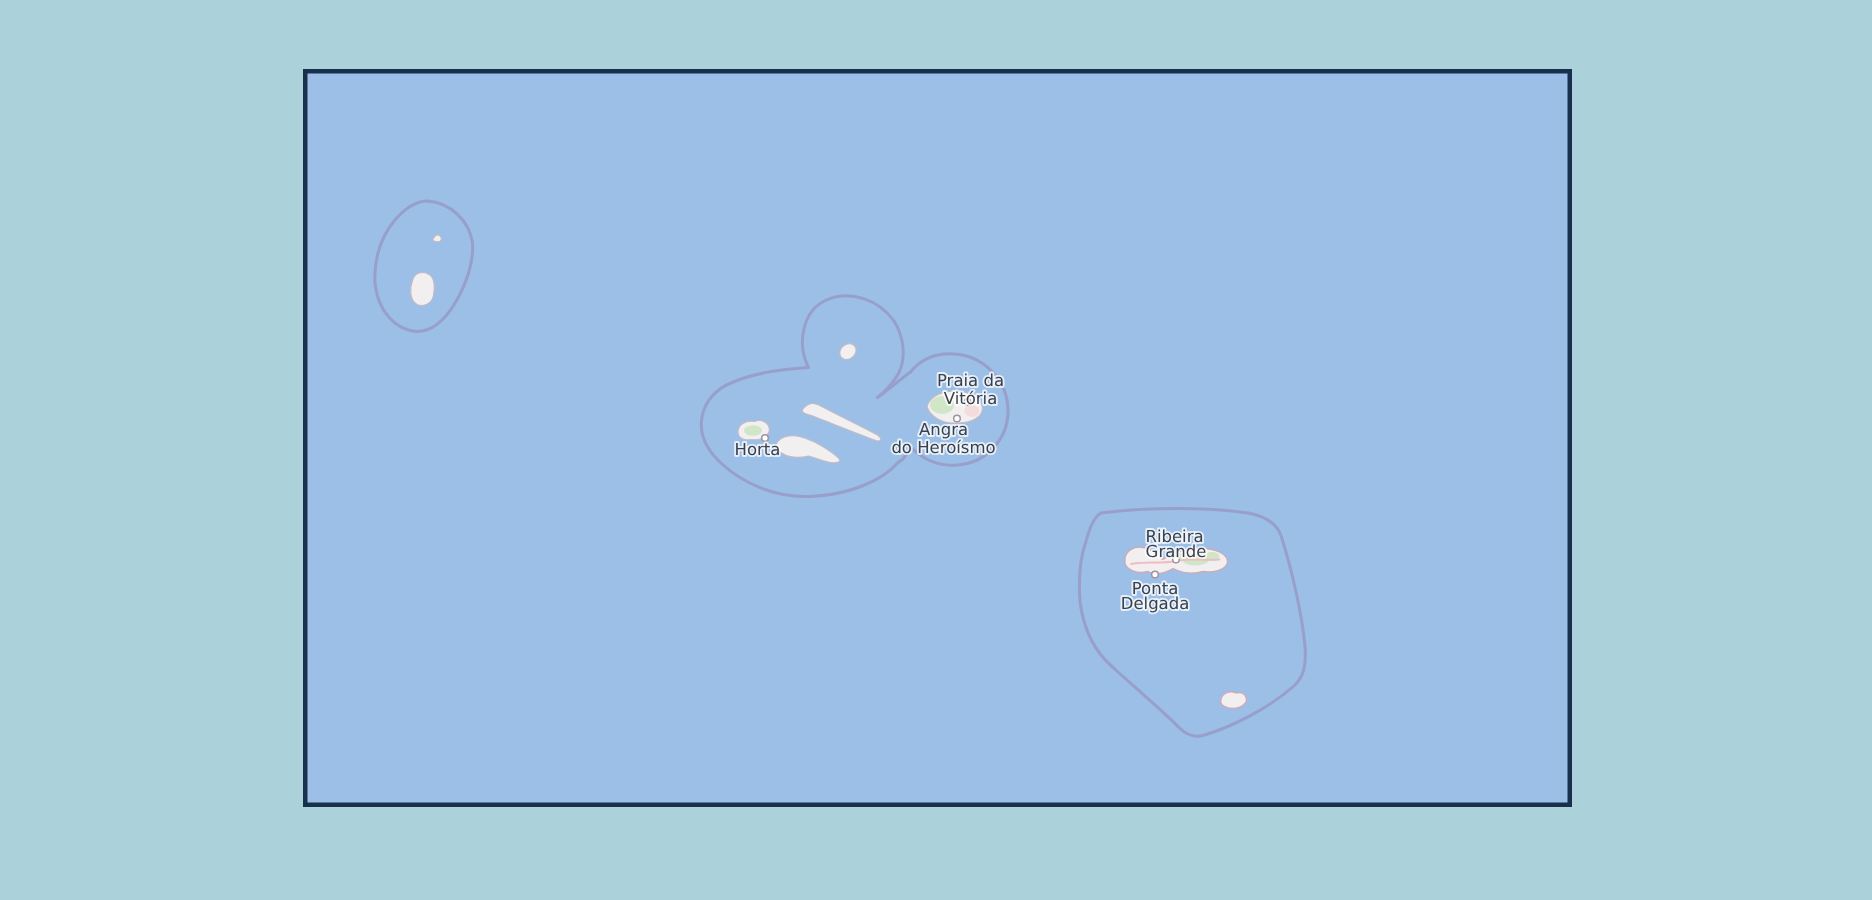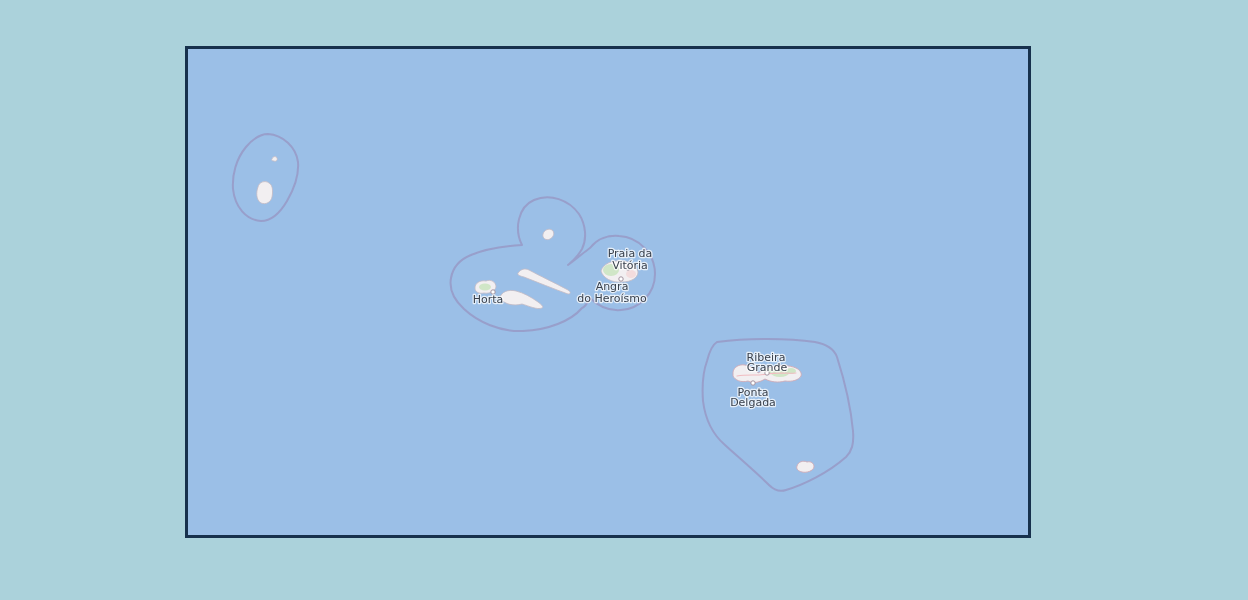--- a/index.html
+++ b/index.html
@@ -6,21 +6,21 @@
   body{
     width:1248px;height:600px;
     font-family:"DejaVu Sans","Liberation Sans",sans-serif;
     overflow:hidden;
   }
   .canvas{
     position:relative;width:1248px;height:600px;
     background:#abd2db;
   }
   .map-frame{
-    position:absolute;left:185px;top:46px;width:840px;height:486px;
+    position:absolute;left:202px;top:46px;width:840px;height:486px;
     border:3px solid #17314d;
     background:#9bbfe7;
   }
   .map-frame svg{display:block;width:840px;height:486px;}
   .adm-boundary{fill:none;stroke:#9899c6;stroke-width:2;stroke-opacity:.85;stroke-linejoin:round;}
   .island{fill:#f2eff1;stroke:#c3bac4;stroke-width:.8;}
   .island-pink{fill:#f2eff1;stroke:#cfa9b4;stroke-width:.9;}
   .landuse-green{fill:#cde5c4;opacity:.95;stroke:none;}
   .landuse-pink{fill:#f3d9da;opacity:.9;stroke:none;}
   .road{fill:none;stroke:#f0bcc1;stroke-width:1.2;stroke-linecap:round;}

